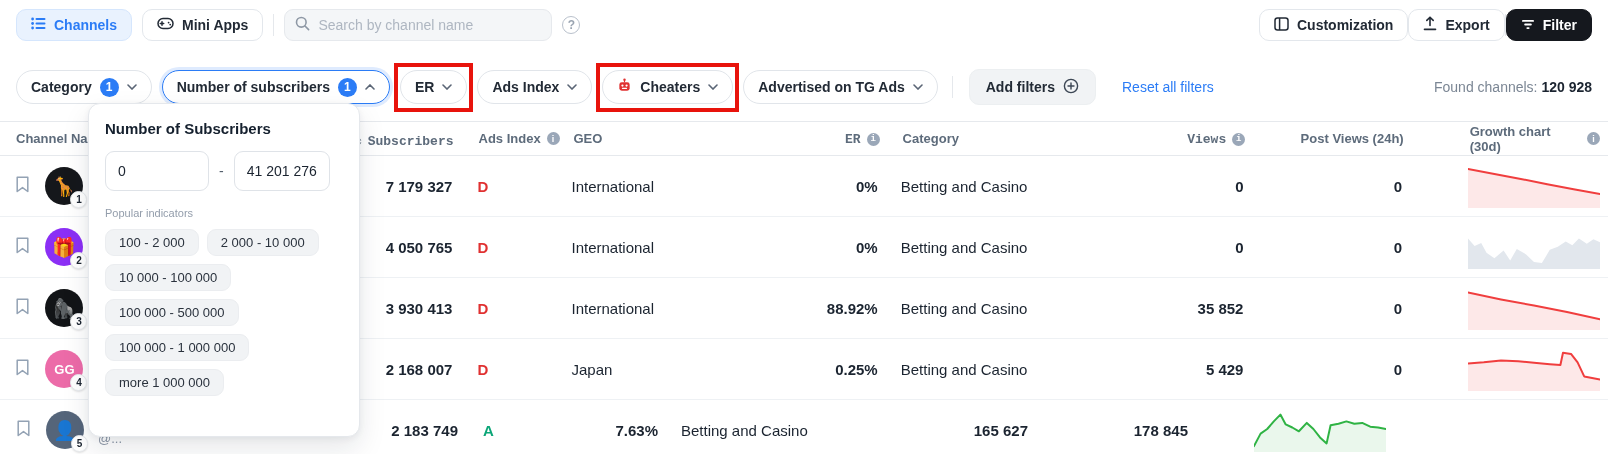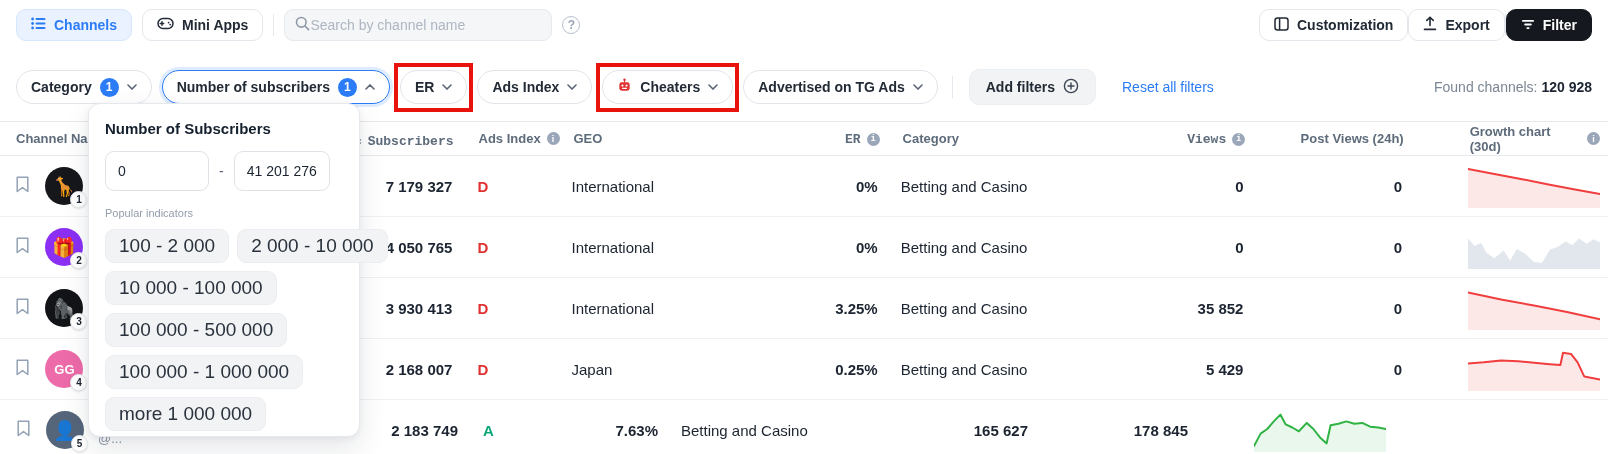--- a/index.html
+++ b/index.html
@@ -8,21 +8,21 @@
   .page { position:relative; width:1608px; height:454px; }
 
   
   .topbar { display:flex; align-items:center; padding:9px 16px 8px 16px; gap:10px; }
   .btn { display:inline-flex; align-items:center; gap:8px; height:32px; padding:0 14px;
     border-radius:10px; font-size:14px; font-weight:700; background:#fff;
     border:1px solid #e3e7ec; color:#222a35; cursor:pointer; white-space:nowrap; }
   .btn-primary-soft { background:#e9f2fe; border-color:#d5e6fd; color:#2b7cf6; }
   .btn-dark { background:#15181e; border-color:#15181e; color:#fff; }
   .vdiv { width:1px; height:22px; background:#e5e8ec; }
-  .search { display:flex; align-items:center; width:268px; height:32px;
+  .search { display:flex; align-items:center; gap:8px; width:268px; height:32px;
     background:#f4f6f8; border:1px solid #e6e9ed; border-radius:9px; padding:0 10px; }
   .search input { border:0; outline:0; background:transparent; font-size:14px; width:100%;
     color:#334; font-family:inherit; }
   .search input::placeholder { color:#aeb6c1; }
   .help { width:18px; height:18px; border-radius:50%; border:1.5px solid #b9c1cc; color:#9aa4b1;
     font-size:12px; font-weight:700; display:inline-flex; align-items:center; justify-content:center; }
   .right-group { margin-left:auto; display:flex; align-items:center; }
 
   
   .filterbar { display:flex; align-items:center; gap:10px; padding:20px 16px 16px 16px; }
@@ -88,21 +88,21 @@
   .dd-range { display:flex; align-items:center; gap:10px; margin-bottom:16px; }
   .dd-range input { height:40px; border:1px solid #dfe3e8; border-radius:9px; font-size:14px;
     color:#1b2430; padding:0 12px; outline:none; font-family:inherit; }
   .dd-min { width:104px; }
   .dd-max { width:96px; }
   .dd-dash { color:#55606d; font-size:14px; }
   .dd-sub { font-size:11px; color:#939dab; margin-bottom:10px; }
   .dd-chips { display:flex; flex-direction:column; gap:8px; }
   .dd-chips .line { display:flex; gap:8px; }
   .dd-chip { background:#f1f3f5; border:1px solid #ebedf0; border-radius:9px; padding:5px 13px;
-    font-size:19px; color:#2a323d; cursor:pointer; white-space:nowrap; }
+    font-size:13px; color:#2a323d; cursor:pointer; white-space:nowrap; }
 </style>
 </head>
 <body>
 
 <div class="page">
 
   <div class="topbar">
     <button class="btn btn-primary-soft">
       <span>
         <svg width="15" height="13" viewBox="0 0 15 13">
@@ -393,21 +393,21 @@
           <div class="rank">3</div>
         </div>
       </div>
       <div class="c-name">
         <div class="chname">3</div>
         <div class="chuser">@</div>
       </div>
       <div class="c-subs">3 930 413</div>
       <div class="c-ads"><span class="ads-letter" style="color: rgb(224, 49, 49);">D</span></div>
       <div class="c-geo">International</div>
-      <div class="c-er">3.25%</div>
+      <div class="c-er">88.92%</div>
       <div class="c-cat">Betting and Casino</div>
       <div class="c-views">35 852</div>
       <div class="c-post">0</div>
       <div class="c-chart">
             <svg class="spark" width="132" height="44" viewBox="0 0 132 44">
               <polygon points="0.0,6.6 33.0,13.4 66.0,19.5 99.0,25.9 132.0,33.2 132,44 0,44" fill="rgba(240,62,62,0.12)"></polygon>
               <polyline points="0.0,6.6 33.0,13.4 66.0,19.5 99.0,25.9 132.0,33.2" fill="none" stroke="#f03e3e" stroke-width="2" stroke-linejoin="round" stroke-linecap="round"></polyline>
             </svg>
           </div>
     </div>

